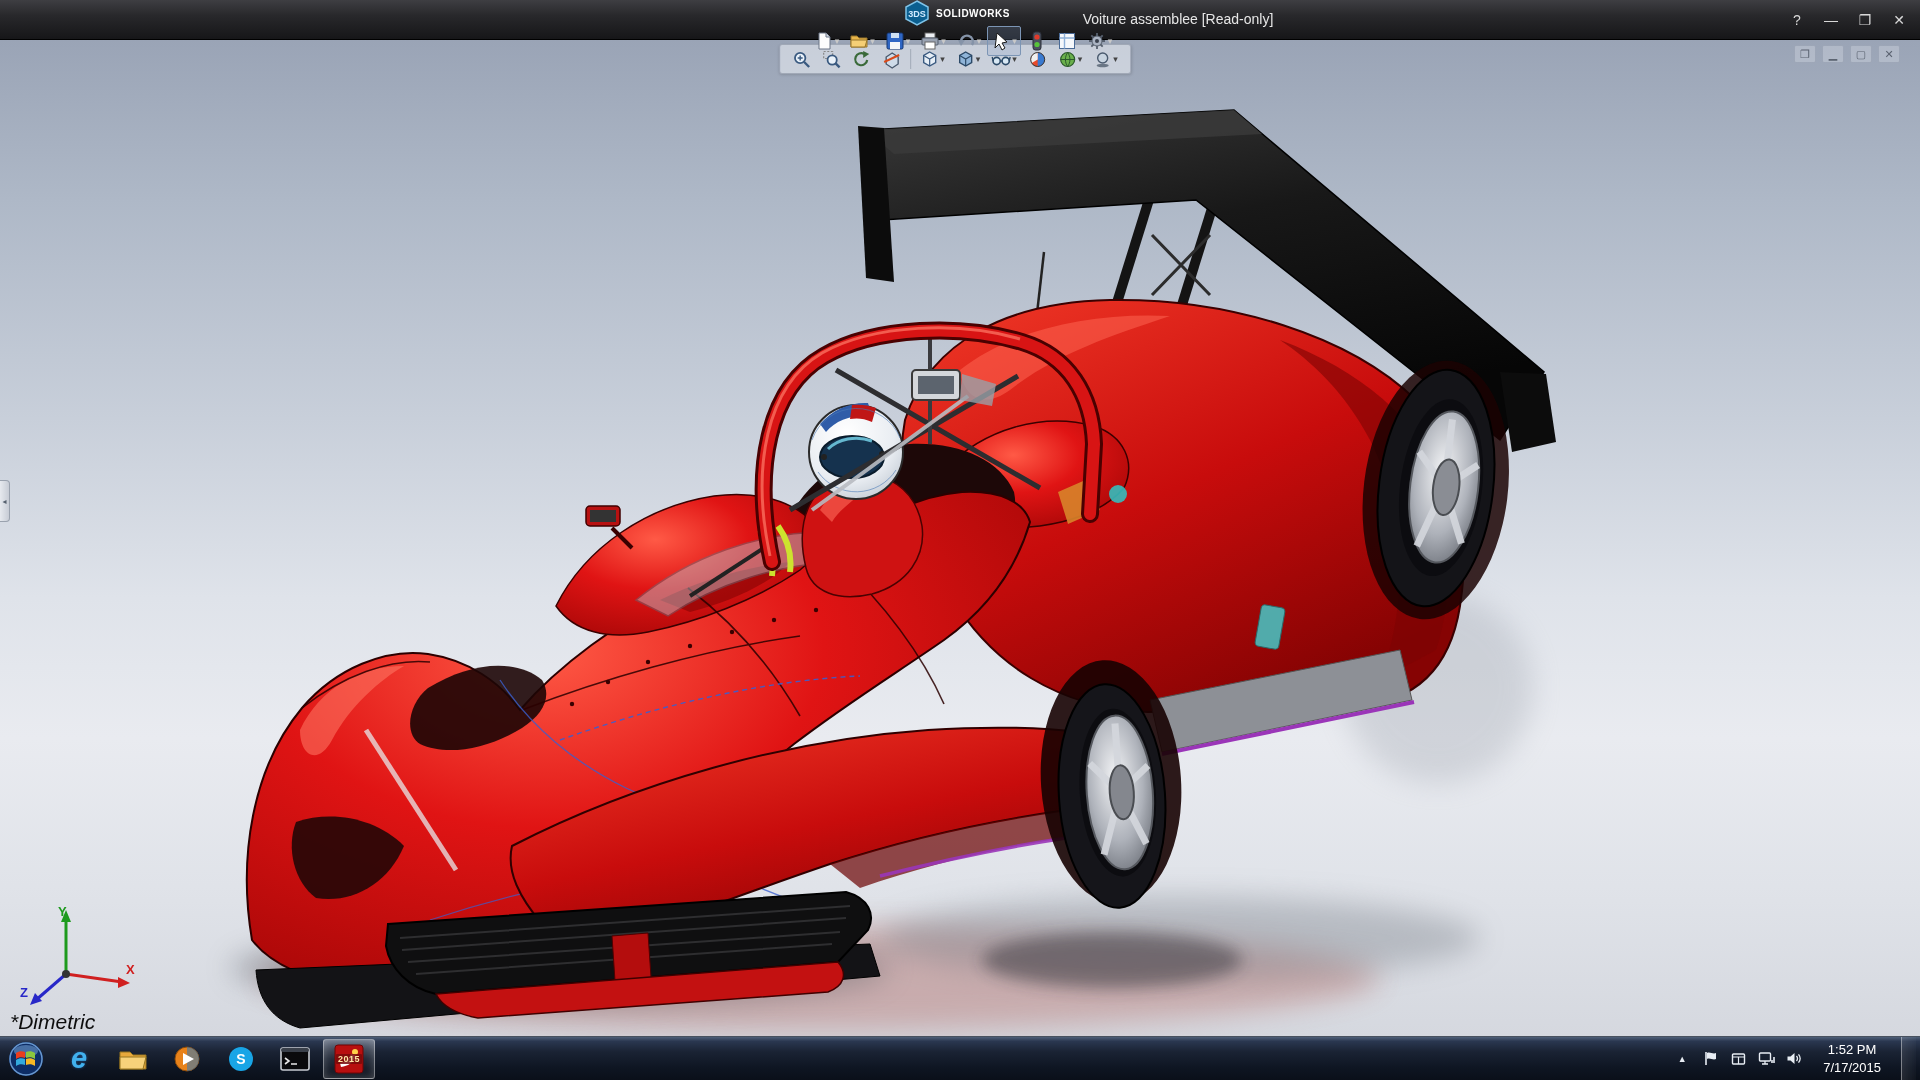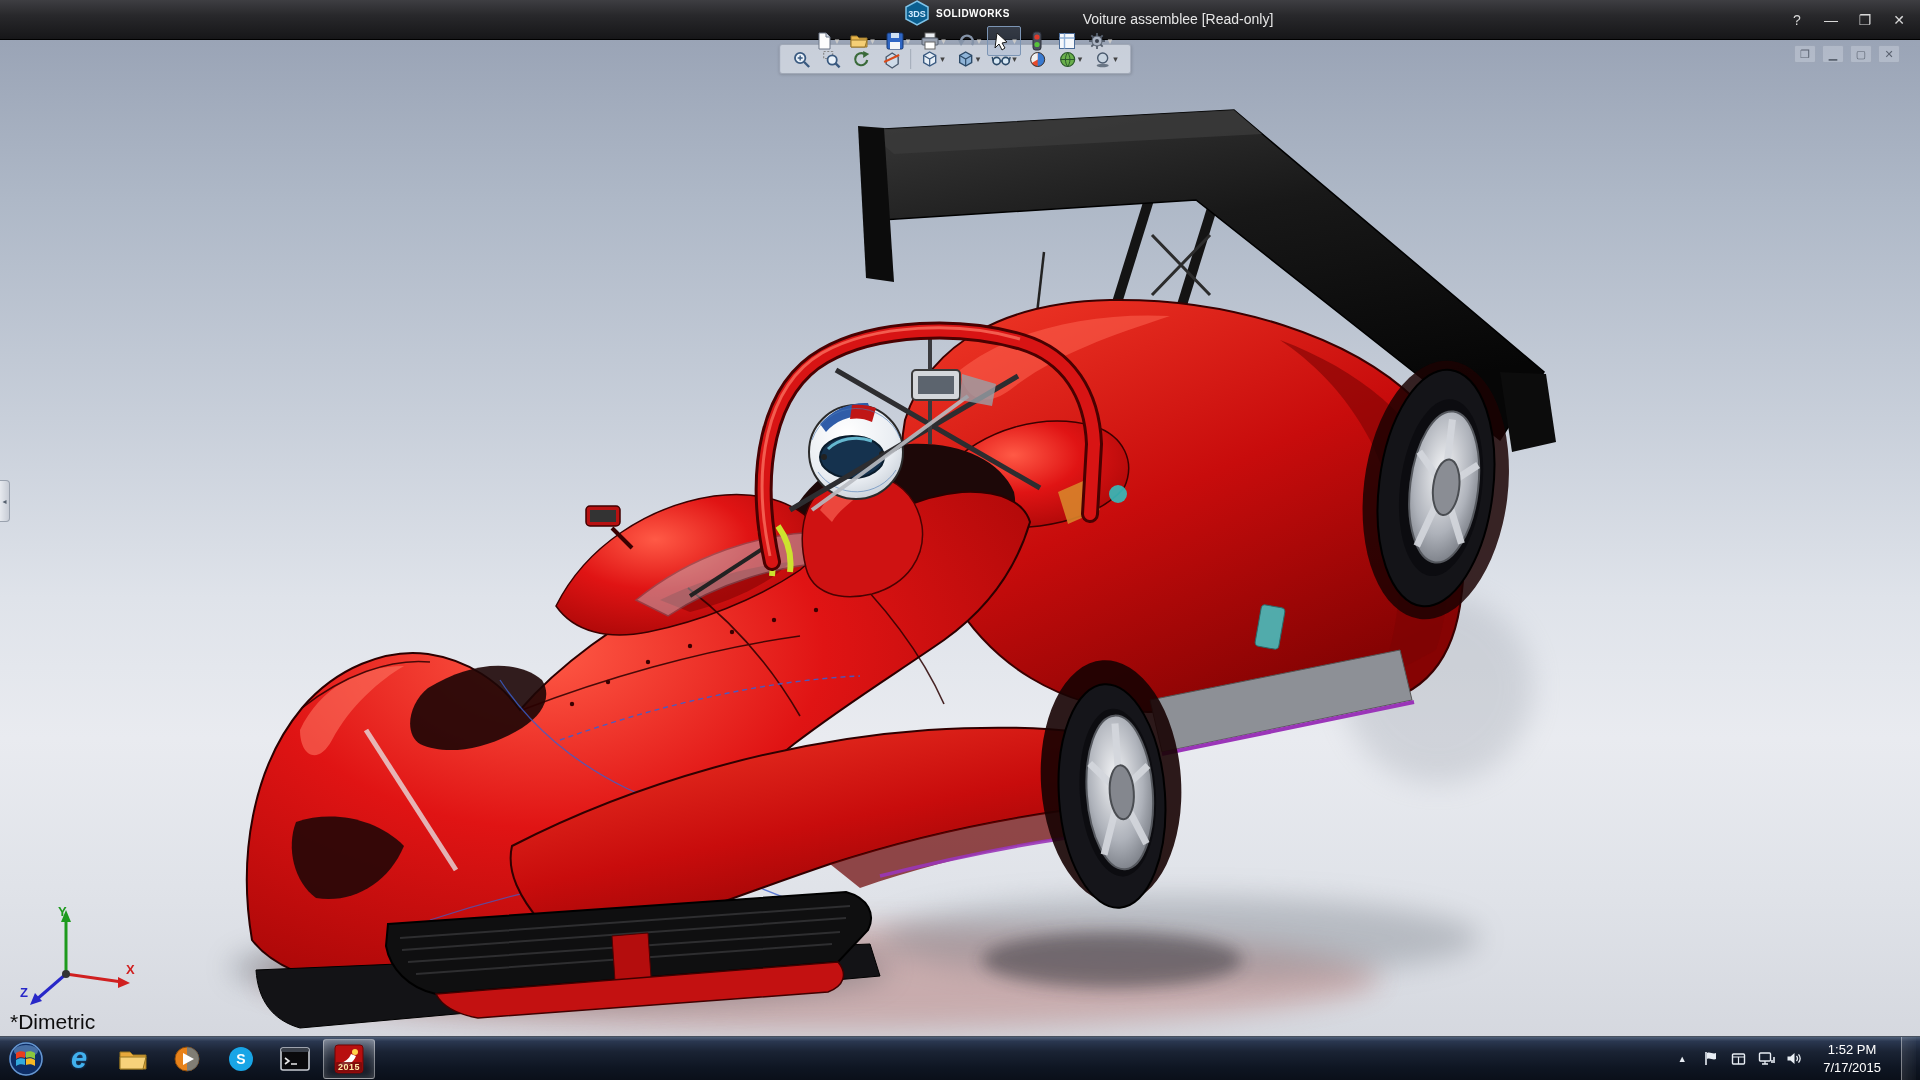--- a/index.html
+++ b/index.html
@@ -51,21 +51,21 @@
     color:#5a6270; font-size:11px; background:rgba(245,247,250,.25); border:1px solid rgba(120,130,150,.35); border-radius:2px; }
 
   
   .side-tab{ position:absolute; left:0; top:440px; width:10px; height:42px;
     background:linear-gradient(90deg,#e6e9ee,#c7ccd5); border:1px solid #9aa2ae; border-left:none;
     border-radius:0 4px 4px 0; display:flex; align-items:center; justify-content:center;
     font-size:8px; color:#55606e; }
 
   
   #triad{ position:absolute; left:18px; top:862px; }
-  .orientation{ position:absolute; left:10px; bottom:2px; color:#0d0d0d; font-size:21px; }
+  .orientation{ position:absolute; left:10px; bottom:2px; color:#0d0d0d; font-size:21px;font-style:italic; }
 
   
   #taskbar{
     position:absolute; left:0; bottom:0; width:1920px; height:44px;
     background:linear-gradient(180deg,#4e5f78 0%,#2a3750 10%,#1a2334 34%,#0e1522 72%,#0a0f19 100%);
     border-top:1px solid rgba(190,205,225,.35);
     display:flex; align-items:center; z-index:60;
   }
   .tb-items{ display:flex; align-items:center; height:100%; }
   .task-btn{ width:52px; height:40px; display:flex; align-items:center; justify-content:center;
@@ -73,21 +73,21 @@
   .task-btn.active{ background:linear-gradient(180deg,rgba(255,255,255,.28),rgba(255,255,255,.08) 50%,rgba(255,255,255,.02));
     border:1px solid rgba(255,255,255,.45); box-shadow:inset 0 0 8px rgba(255,255,255,.25); }
   .start-orb{ width:52px; height:44px; display:flex; align-items:center; justify-content:center; }
   .tray{ margin-left:auto; display:flex; align-items:center; gap:10px; padding-right:4px; height:100%; }
   .tray-icon{ color:#e8edf4; font-size:12px; display:flex; align-items:center; justify-content:center; width:18px; height:18px; }
   .clock{ color:#fff; font-size:13px; text-align:center; line-height:1.35; padding:12px 10px; }
   .show-desktop{ width:15px; height:44px; border-left:1px solid rgba(255,255,255,.45);
     background:linear-gradient(90deg,rgba(255,255,255,.10),rgba(255,255,255,.02)); }
 
   .ie-e{ font-size:29px; font-weight:bold; font-style:italic; color:#41b1ee; text-shadow:0 0 3px rgba(40,130,220,.6); position:relative; }
-  .sw-badge{ position:absolute; bottom:6px; left:50%; transform:translateX(-50%);
+  .sw-badge{ position:absolute; bottom:14px; left:50%; transform:translateX(-50%);
     font-size:9px; font-weight:bold; color:#ffe9a8; background:rgba(120,10,10,.85); padding:0 2px; border-radius:1px; letter-spacing:.5px;}
 </style>
 </head>
 <body>
 
 <div id="titlebar">
   <div class="brand">
     <svg class="brand-hex" viewBox="0 0 26 26">
       <polygon points="13,1 24,7 24,19 13,25 2,19 2,7" fill="#0b5f90" stroke="#7fc3e8" stroke-width="1.5"></polygon>
       <text x="13" y="17" font-size="9" fill="#cfeaff" text-anchor="middle" font-weight="bold">3DS</text>

